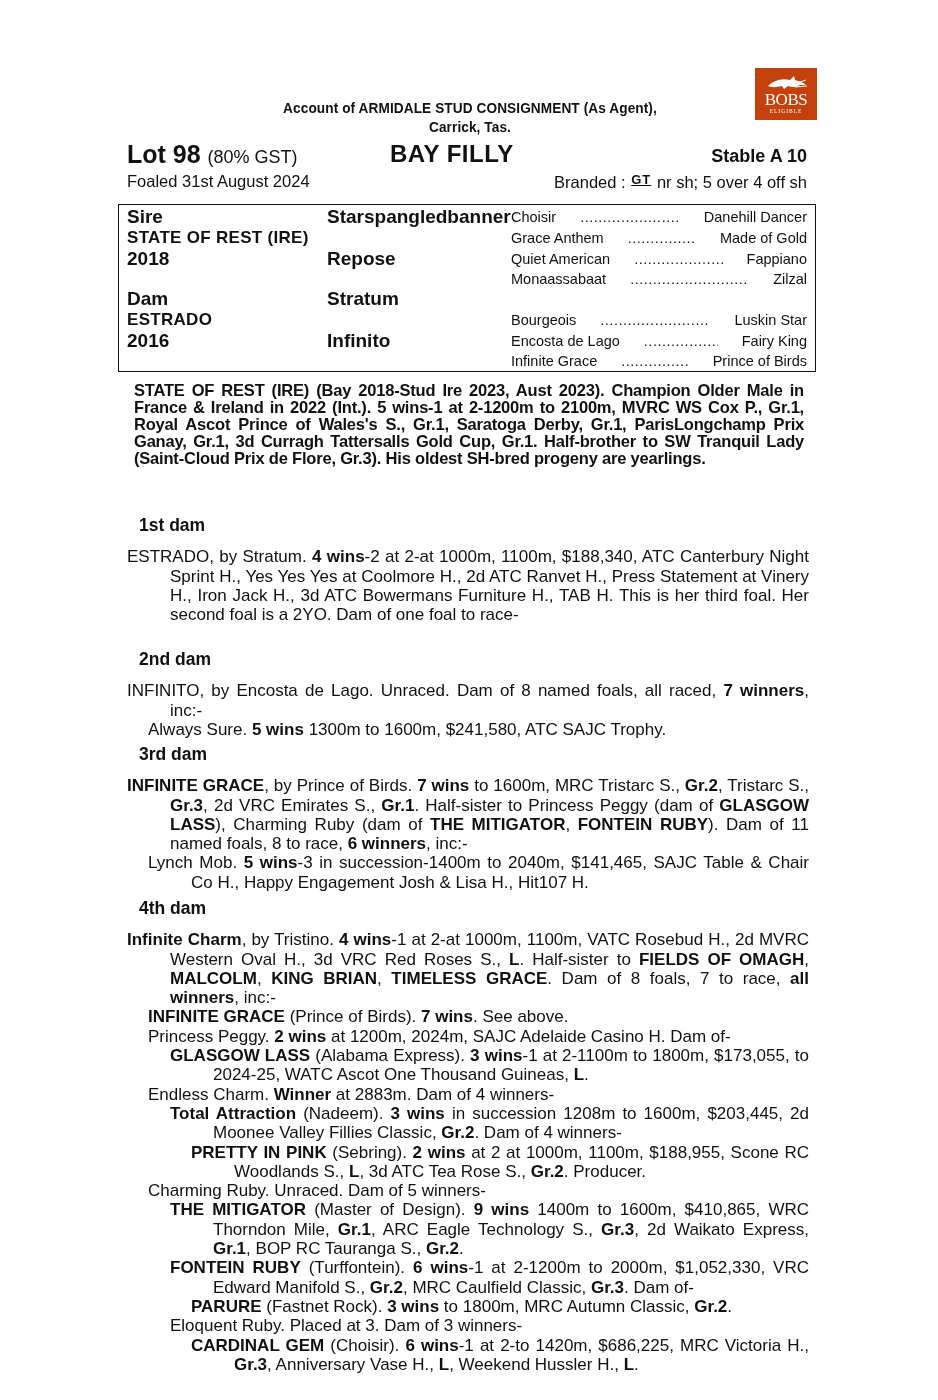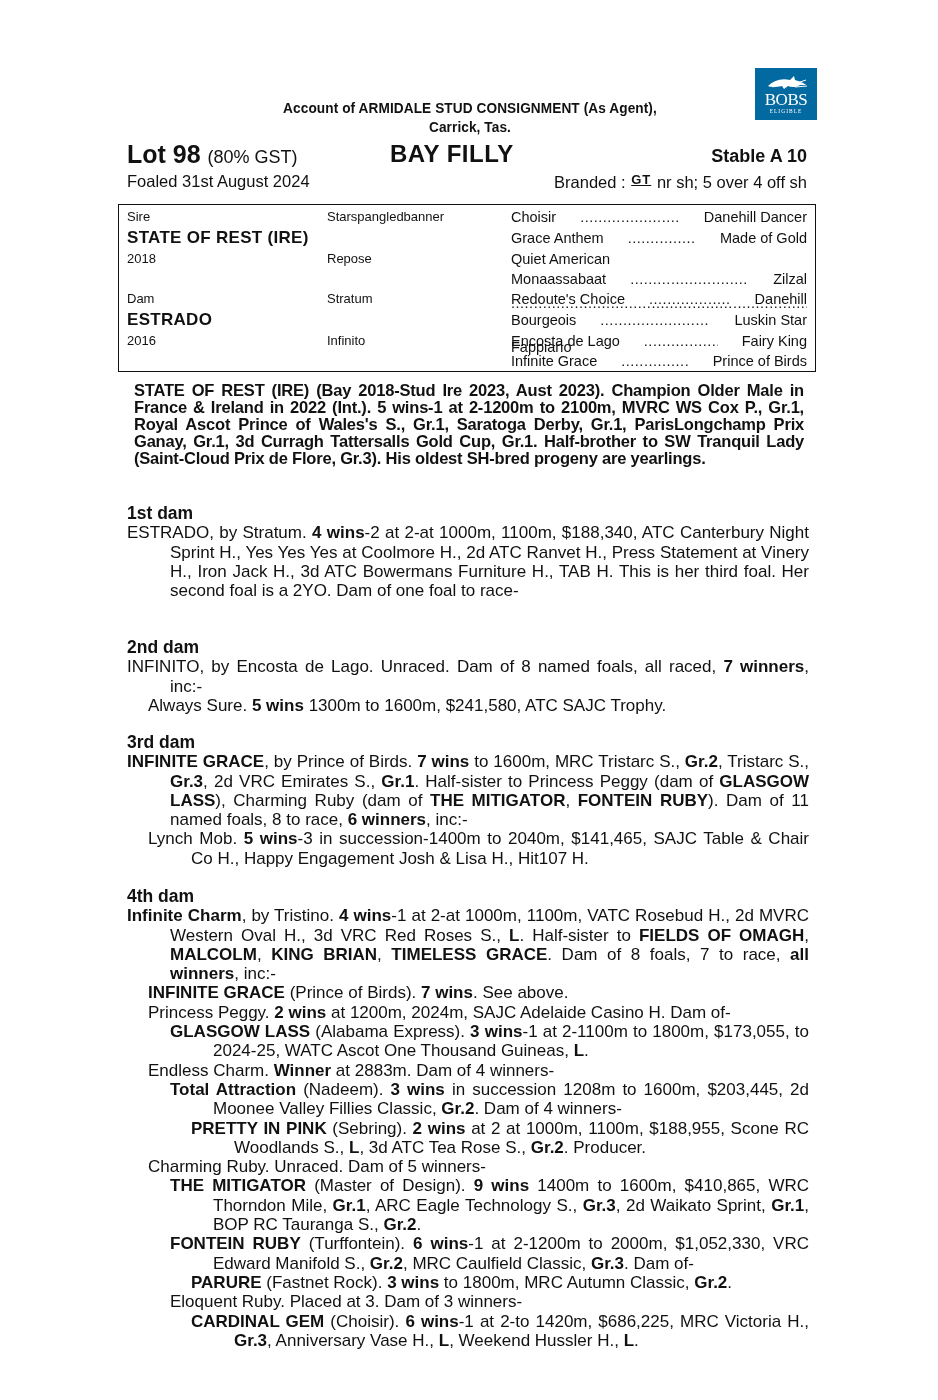--- a/index.html
+++ b/index.html
@@ -1,37 +1,37 @@
 <!DOCTYPE html>
 <html><head>
 <meta charset="utf-8">
 <style>
   html, body { margin:0; padding:0; background:#ffffff; }
   body { width:938px; height:1400px; position:relative; color:#111; font-family:"Liberation Sans", sans-serif; overflow:hidden; }
   .hdr-account { position:absolute; left:200px; top:98px; width:540px; text-align:center; font-weight:bold; font-size:15.5px; line-height:19px; transform:scaleX(0.88); transform-origin:center; letter-spacing:0.1px; }
-  .logo { position:absolute; left:755px; top:68px; width:62px; height:52px; background:#0369a1; color:#fff; text-align:center; }
+  .logo { position:absolute; left:755px; top:68px; width:62px; height:52px; background:#c2410c; color:#fff; text-align:center; }
   .logo .horse { display:block; margin:6px auto 0; width:44px; height:18px; }
   .logo .bobs { display:block; font-family:"Liberation Serif", serif; font-size:17px; line-height:15px; letter-spacing:-0.5px; }
   .logo .elig { display:block; font-family:"Liberation Serif", serif; font-size:5.5px; letter-spacing:1px; margin-top:1px; }
   .lot { position:absolute; left:127px; top:140px; font-size:25px; font-weight:bold; }
   .lot .gst { font-size:18px; font-weight:normal;margin-top:40px; }
   .sexcol { position:absolute; left:390px; top:140px; font-size:24px; font-weight:bold; letter-spacing:0.5px; }
   .stable { position:absolute; right:131px; top:146px; font-size:18px; font-weight:bold; }
   .foaled { position:absolute; left:127px; top:172px; font-size:16.5px; }
   .branded { position:absolute; right:131px; top:172px; font-size:16.5px; }
   .brand-mark { display:inline-block; font-size:13px; font-weight:bold; text-decoration:underline; vertical-align:4px; letter-spacing:1px; margin:0 1px; }
   .pedbox { position:absolute; left:118px; top:204px; width:698px; height:168px; border:1.3px solid #111; box-sizing:border-box; }
-  .ped { position:absolute; font-size:13px; line-height:20px; white-space:nowrap; }
+  .ped { position:absolute; font-size:19px; line-height:20px; white-space:nowrap;font-weight:bold; }
   .ped.bold { font-weight:900; font-size:17px; letter-spacing:0.3px; }
   .anc { position:absolute; left:392px; width:296px; font-size:14.5px; line-height:20px; display:flex; white-space:nowrap;gap:24px; }
   .anc .dots { flex:1; overflow:hidden; }
   .anc .dots::after { content:"....................................................................................................."; letter-spacing:0.5px; }
   .sire-para { position:absolute; left:134px; top:382px; width:670px; font-weight:900; font-size:16.5px; line-height:17px; text-align:justify; letter-spacing:-0.2px; }
   .section { position:absolute; left:127px; width:682px; font-size:17px; line-height:19.3px; }
-  .section h3 { margin:0; font-size:17.5px; font-weight:900; line-height:19.3px; }
+  .section h3 { margin:12px; font-size:17.5px; font-weight:900; line-height:19.3px; }
   .p { text-align:justify; }
   .hang1 { padding-left:43px; text-indent:-43px; }
   .ind1 { padding-left:64px; text-indent:-43px; }
   .ind2 { padding-left:86px; text-indent:-43px; }
   .ind3 { padding-left:107px; text-indent:-43px; }
   b, .b { font-weight:900; }
 </style>
 </head>
 <body>
 
@@ -78,34 +78,29 @@
   <div class="anc" style="top:2px;">
       <span>Choisir</span>
       <span class="dots"></span>
       <span>Danehill Dancer</span>
     </div>
   <div class="anc" style="top:23px;">
       <span>Grace Anthem</span>
       <span class="dots"></span>
       <span>Made of Gold</span>
     </div>
-  <div class="anc" style="top:44px;flex-direction:column;">
+  <div class="anc" style="top:44px;">
       <span>Quiet American</span>
       <span class="dots"></span>
       <span>Fappiano</span>
     </div>
   <div class="anc" style="top:64px;">
       <span>Monaassabaat</span>
       <span class="dots"></span>
       <span>Zilzal</span>
-    </div>
-  <div class="anc" style="top:84px;">
-      <span>Redoute's Choice</span>
-      <span class="dots"></span>
-      <span>Danehill</span>
     </div>
   <div class="anc" style="top:105px;text-align:center;">
       <span>Bourgeois</span>
       <span class="dots"></span>
       <span>Luskin Star</span>
     </div>
   <div class="anc" style="top:126px;">
       <span>Encosta de Lago</span>
       <span class="dots"></span>
       <span>Fairy King</span>
@@ -140,18 +135,18 @@
   <h3>4th dam</h3>
   <div class="p hang1"><b>Infinite Charm</b><span>, by Tristino. </span><b>4 wins</b><span>-1 at 2-at 1000m, 1100m, VATC Rosebud H., 2d MVRC Western Oval H., 3d VRC Red Roses S., </span><b>L</b><span>. Half-sister to </span><b>FIELDS OF OMAGH</b><span>, </span><b>MALCOLM</b><span>, </span><b>KING BRIAN</b><span>, </span><b>TIMELESS GRACE</b><span>. Dam of 8 foals, 7 to race, </span><b>all winners</b><span>, inc:-</span></div>
 
   <div class="p ind1"><b>INFINITE GRACE</b><span> (Prince of Birds). </span><b>7 wins</b><span>. See above.</span></div>
   <div class="p ind1"><span>Princess Peggy. </span><b>2 wins</b><span> at 1200m, 2024m, SAJC Adelaide Casino H. Dam of-</span></div>
   <div class="p ind2"><b>GLASGOW LASS</b><span> (Alabama Express). </span><b>3 wins</b><span>-1 at 2-1100m to 1800m, $173,055, to 2024-25, WATC Ascot One Thousand Guineas, </span><b>L</b><span>.</span></div>
   <div class="p ind1"><span>Endless Charm. </span><b>Winner</b><span> at 2883m. Dam of 4 winners-</span></div>
   <div class="p ind2"><b>Total Attraction</b><span> (Nadeem). </span><b>3 wins</b><span> in succession 1208m to 1600m, $203,445, 2d Moonee Valley Fillies Classic, </span><b>Gr.2</b><span>. Dam of 4 winners-</span></div>
   <div class="p ind3"><b>PRETTY IN PINK</b><span> (Sebring). </span><b>2 wins</b><span> at 2 at 1000m, 1100m, $188,955, Scone RC Woodlands S., </span><b>L</b><span>, 3d ATC Tea Rose S., </span><b>Gr.2</b><span>. Producer.</span></div>
   <div class="p ind1"><span>Charming Ruby. Unraced. Dam of 5 winners-</span></div>
-  <div class="p ind2"><b>THE MITIGATOR</b><span> (Master of Design). </span><b>9 wins</b><span> 1400m to 1600m, $410,865, WRC Thorndon Mile, </span><b>Gr.1</b><span>, ARC Eagle Technology S., </span><b>Gr.3</b><span>, 2d Waikato Sprint, </span><b>Gr.1</b><span>, BOP RC Tauranga S., </span><b>Gr.2</b><span>.</span></div>
+  <div class="p ind2"><b>THE MITIGATOR</b><span> (Master of Design). </span><b>9 wins</b><span> 1400m to 1600m, $410,865, WRC Thorndon Mile, </span><b>Gr.1</b><span>, ARC Eagle Technology S., </span><b>Gr.3</b><span>, 2d Waikato Express, </span><b>Gr.1</b><span>, BOP RC Tauranga S., </span><b>Gr.2</b><span>.</span></div>
   <div class="p ind2"><b>FONTEIN RUBY</b><span> (Turffontein). </span><b>6 wins</b><span>-1 at 2-1200m to 2000m, $1,052,330, VRC Edward Manifold S., </span><b>Gr.2</b><span>, MRC Caulfield Classic, </span><b>Gr.3</b><span>. Dam of-</span></div>
   <div class="p ind3"><b>PARURE</b><span> (Fastnet Rock). </span><b>3 wins</b><span> to 1800m, MRC Autumn Classic, </span><b>Gr.2</b><span>.</span></div>
   <div class="p ind2" style="text-indent:-64px;padding-left:107px;"><span>Eloquent Ruby. Placed at 3. Dam of 3 winners-</span></div>
   <div class="p ind3"><b>CARDINAL GEM</b><span> (Choisir). </span><b>6 wins</b><span>-1 at 2-to 1420m, $686,225, MRC Victoria H., </span><b>Gr.3</b><span>, Anniversary Vase H., </span><b>L</b><span>, Weekend Hussler H., </span><b>L</b><span>.</span></div>
 </div>
 
 </body></html>

